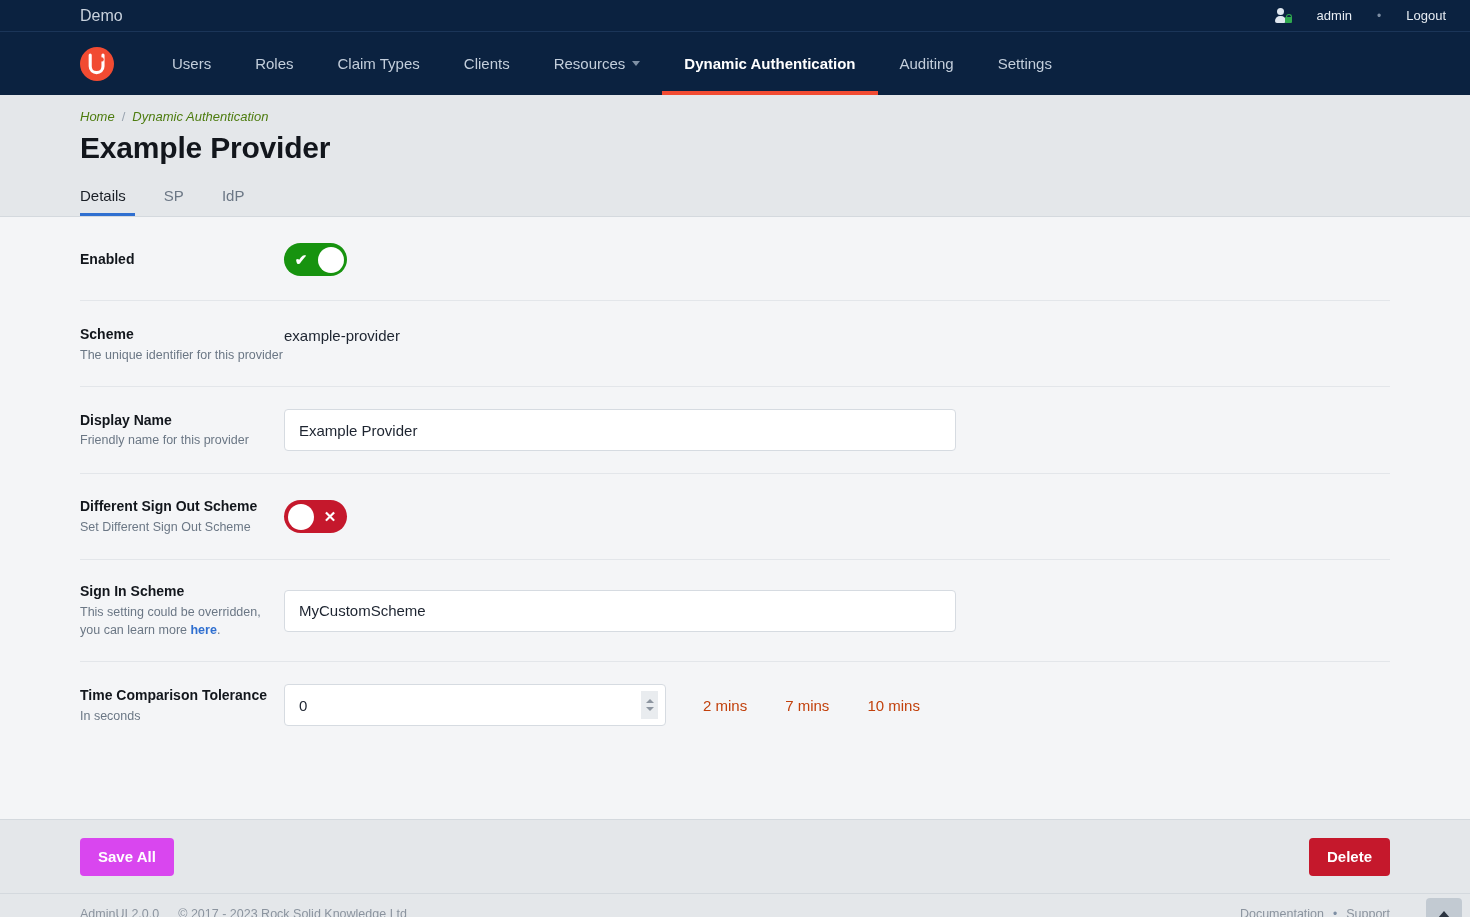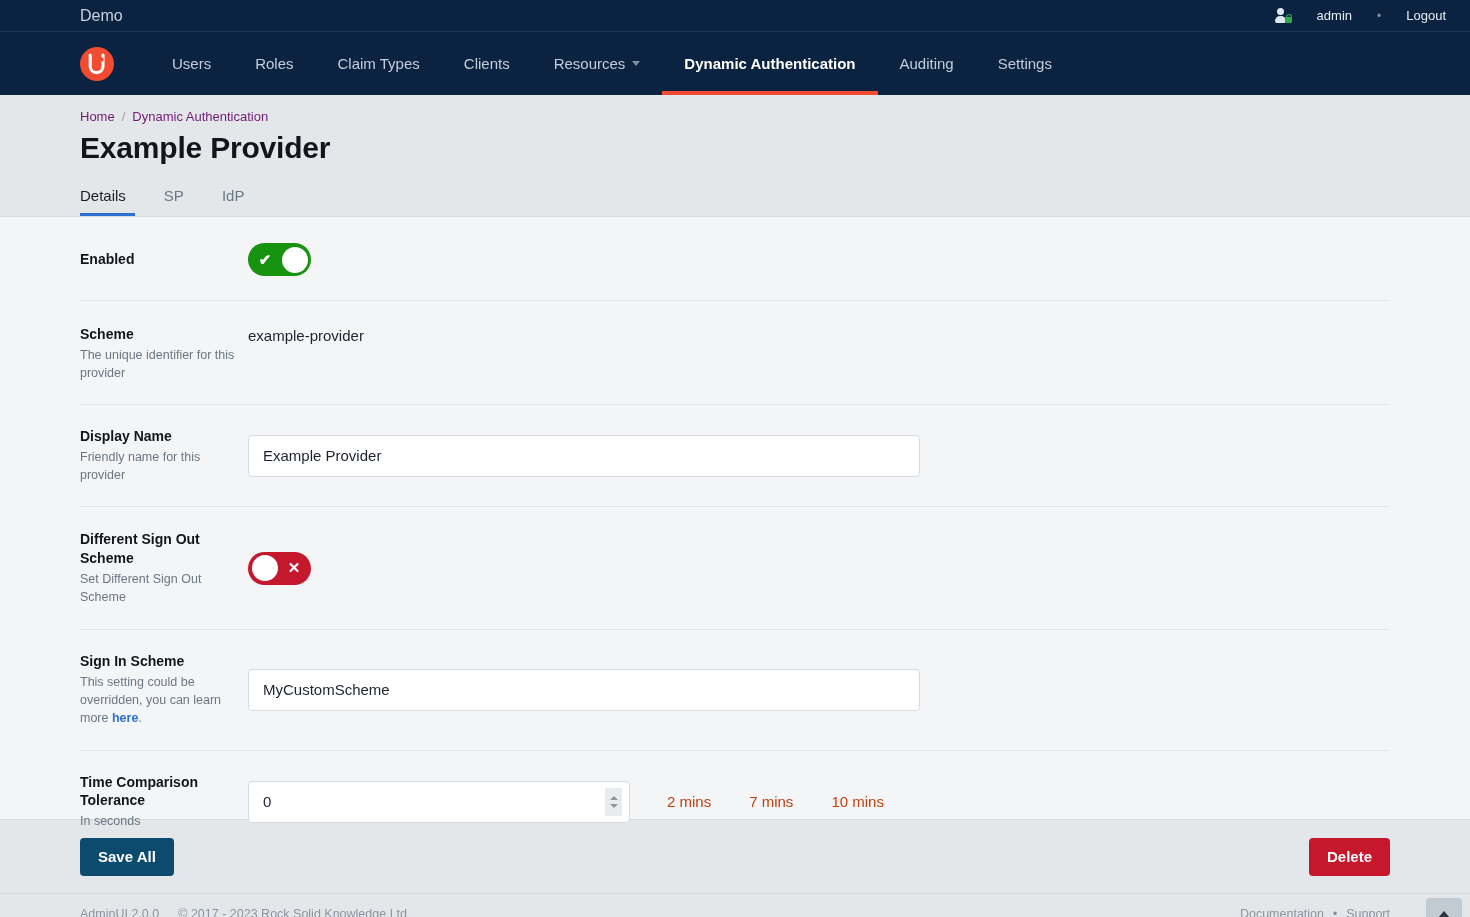--- a/index.html
+++ b/index.html
@@ -98,21 +98,21 @@
   
   .pagehead {
     background: #e4e7ea;
     padding: 14px 0 0 80px;
     border-bottom: 1px solid #d4d9de;
   }
   .breadcrumb {
     font-size: 13px; color: #6b7785;
     display: flex; gap: 7px; align-items: center;
   }
-  .breadcrumb a { color: #701a75; text-decoration: none; }
+  .breadcrumb a { color: #4d7c0f; text-decoration: none; font-style: italic; }
   .breadcrumb .crumb-sep { color: #9aa4b0; }
   .page-title {
     font-size: 30px; font-weight: bold; color: #12161c;
     margin: 7px 0 12px 0; letter-spacing: -0.2px;
   }
   .tabs { display: flex; gap: 0; }
   .tab {
     font-size: 15px;
     color: #6b7785;
     padding: 10px 19px 12px 19px;
@@ -141,21 +141,21 @@
     min-height: 66px;
   }
   .form-row:last-child { border-bottom: none; }
   .row-enabled { padding: 26px 0 24px 0; align-items: center; }
   .row-scheme  { padding: 24px 0 22px 0; }
   .row-display { padding: 22px 0 22px 0; align-items: center; }
   .row-signin  { padding: 22px 0 22px 0; align-items: center; }
   .row-signout { padding: 23px 0 23px 0; align-items: center; }
   .row-tolerance { padding: 22px 0 22px 0; align-items: center; border-bottom: none; }
 
-  .label-col { width: 168px; flex: none; padding-top: 0; }
+  .label-col { width: 204px; flex: none; padding-top: 0; }
   .lbl {
     font-size: 14px; font-weight: bold; color: #12161c;
     line-height: 1.35;
   }
   .hint {
     font-size: 12.5px; color: #6b7785;
     line-height: 1.45; margin-top: 2px;
   }
   .hint a { color: #2f6fd0; font-weight: bold; text-decoration: none; }
   .ctl-col { flex: 1; display: flex; align-items: center; }
@@ -242,21 +242,21 @@
     padding: 0 80px;
     border-top: 1px solid #d4d9de;
   }
   .btn {
     border: none; border-radius: 4px;
     font-size: 15px; font-weight: bold; color: #fff;
     padding: 0 18px; height: 38px;
     cursor: pointer;
     font-family: "Liberation Sans", sans-serif;
   }
-  .btn-save   { background: #0c4a6e; }
+  .btn-save   { background: #d946ef; }
   .btn-delete { background: #c5182c; margin-left: auto; }
 
   
   .footer {
     background: #e4e7ea;
     height: 41px;
     display: flex; align-items: center;
     padding: 0 24px 0 80px;
     border-top: 1px solid #d4d9de;
     font-size: 12.5px; color: #8b949f;

